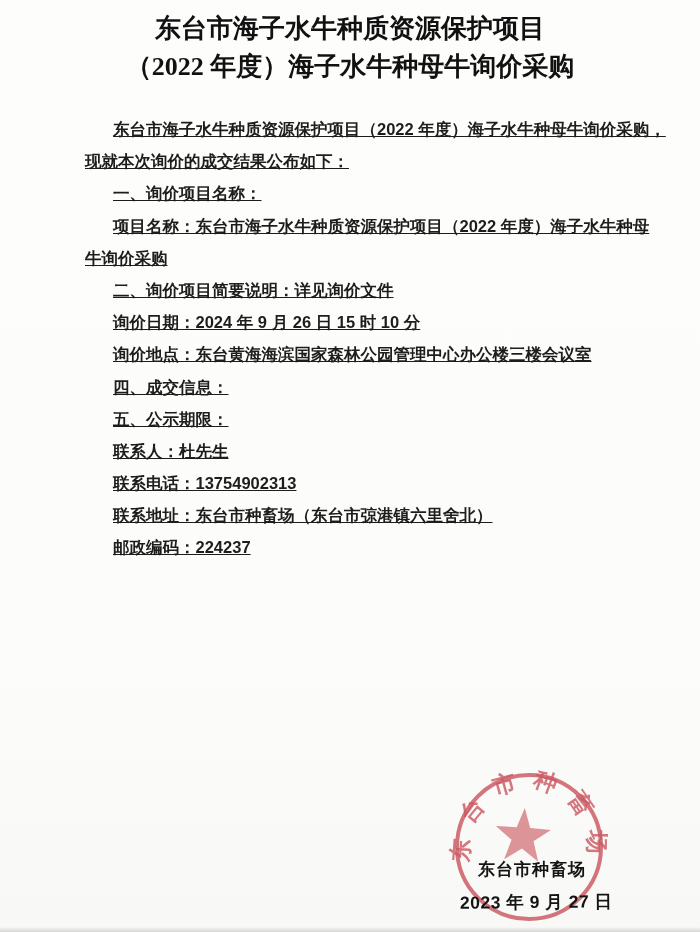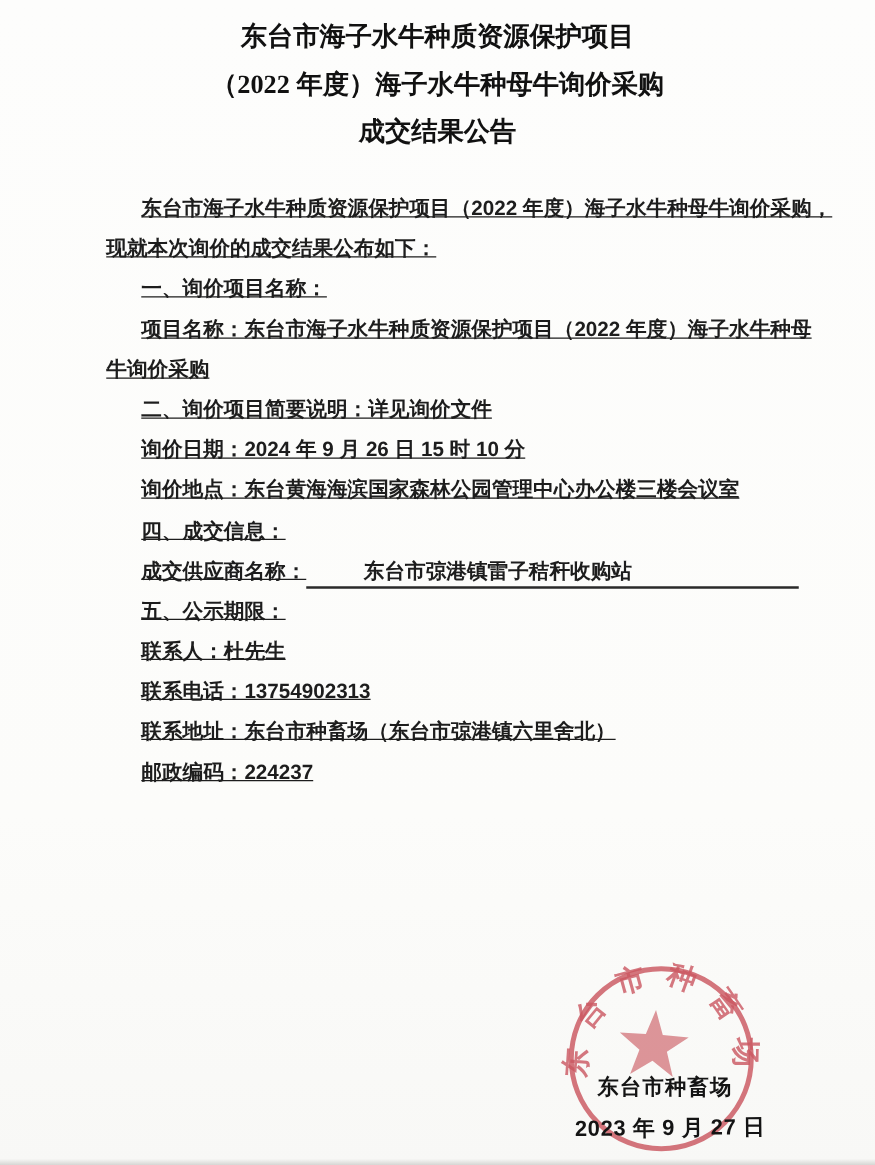--- a/index.html
+++ b/index.html
@@ -5,21 +5,21 @@
   html,body { margin:0; padding:0; }
   .page {
     position:relative; width:700px; height:932px; overflow:hidden;
     background:linear-gradient(180deg,#fdfdfc 0%, #fcfcfa 70%, #f8f8f6 100%);
     color:#1c1c1c;
     font-family:"Liberation Sans","DejaVu Sans",sans-serif;
   }
   .doc-title {
     padding-top:10px; text-align:center;
     font-family:"Liberation Serif","DejaVu Serif",serif;
-    font-size:21px; font-weight:bold; line-height:38px; color:#111;
+    font-size:26px; font-weight:bold; line-height:38px; color:#111;
   }
   .doc-body {
     margin:27px 40px 0 85px;
     font-size:16.5px; line-height:32.2px; font-weight:600; color:#1d1d1d;text-decoration:underline;
   }
   .doc-line { white-space:nowrap; height:32.2px; }
   .doc-line.indent { padding-left:28px; }
   .seg { display:inline; }
   .seg-supplier-underline {
     display:inline-block; box-sizing:border-box; width:394px; padding-left:46px;
@@ -47,34 +47,32 @@
   }
 </style>
 </head>
 <body>
 
 <div class="page">
 
   <div class="doc-title">
       <div>东台市海子水牛种质资源保护项目</div>
       <div>（2022 年度）海子水牛种母牛询价采购</div>
-      <div>成交结果公告</div>
     </div>
 
   <div class="doc-body">
       <div class="doc-line indent"><span class="seg">东台市海子水牛种质资源保护项目（2022 年度）海子水牛种母牛询价采购，</span></div>
       <div class="doc-line"><span class="seg">现就本次询价的成交结果公布如下：</span></div>
       <div class="doc-line indent"><span class="seg">一、询价项目名称：</span></div>
       <div class="doc-line indent"><span class="seg">项目名称：东台市海子水牛种质资源保护项目（2022 年度）海子水牛种母</span></div>
       <div class="doc-line"><span class="seg">牛询价采购</span></div>
       <div class="doc-line indent"><span class="seg">二、询价项目简要说明：详见询价文件</span></div>
       <div class="doc-line indent"><span class="seg">询价日期：2024 年 9 月 26 日 15 时 10 分</span></div>
       <div class="doc-line indent"><span class="seg">询价地点：东台黄海海滨国家森林公园管理中心办公楼三楼会议室</span></div>
       <div class="doc-line indent"><span class="seg">四、成交信息：</span></div>
-      <div class="doc-line indent"><span class="seg">成交供应商名称：</span><span class="seg seg-supplier-underline">东台市弶港镇雷子秸秆收购站</span></div>
       <div class="doc-line indent"><span class="seg">五、公示期限：</span></div>
       <div class="doc-line indent"><span class="seg">联系人：杜先生</span></div>
       <div class="doc-line indent"><span class="seg">联系电话：13754902313</span></div>
       <div class="doc-line indent"><span class="seg">联系地址：东台市种畜场（东台市弶港镇六里舍北）</span></div>
       <div class="doc-line indent"><span class="seg">邮政编码：224237</span></div>
     </div>
 
   <div class="seal-wrap">
     <svg class="seal-svg" viewBox="0 0 166 166">
       <defs>

